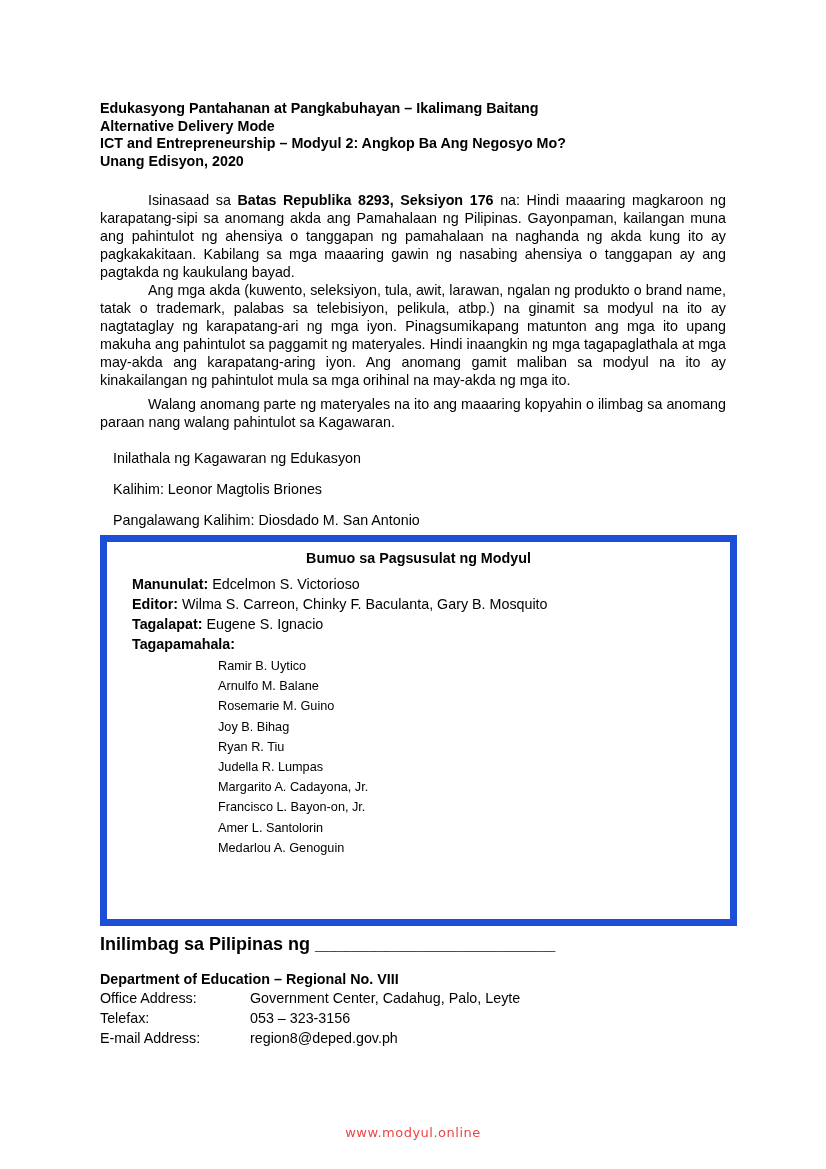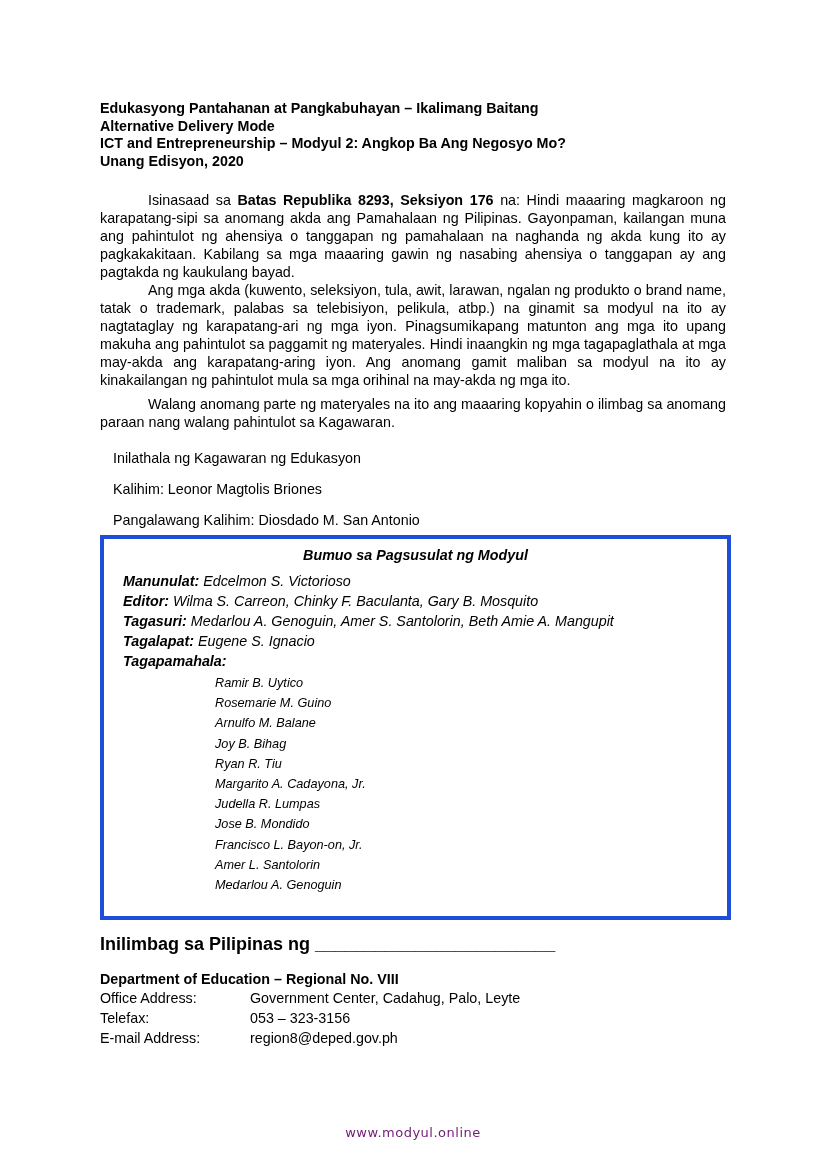--- a/index.html
+++ b/index.html
@@ -13,42 +13,41 @@
     font-size: 14.3px; line-height: 18px; text-align: justify; margin: 0;
     text-indent: 48px;
   }
   .p1 { margin-top: 21px; }
   .p2 { margin-top: 0; }
   .p3 { margin-top: 6px; }
   .pub { margin-top: 18px; font-size: 14.3px; line-height: 18px; }
   .pub div { margin: 13px; }
   .box {
     position: absolute; left: 100px; top: 535px; width: 623px; height: 377px;
-    border: 4px solid #1d4ed8;
-    font-style: italic;
+    border: 7px solid #1d4ed8;
   }
   .box-title {
     text-align: center; font-weight: bold; font-size: 14.3px; margin-top: 7px;
     line-height: 18px;
   }
-  .credits { margin-left: 19px; margin-top: 7px; font-size: 14.3px; line-height: 20px; }
+  .credits { margin-left: 25px; margin-top: 7px; font-size: 14.3px; line-height: 20px; }
   .credits b { font-weight: bold; }
   .mgr-list { margin-left: 111px; margin-top: 2px; font-size: 12.7px; line-height: 20.2px; }
   .printed {
     position: absolute; left: 100px; top: 934px; font-weight: bold; font-size: 18px;
   }
   .deped {
     position: absolute; left: 100px; top: 970px; font-size: 14.3px; line-height: 20px;
   }
   .deped .title { font-weight: bold; line-height: 18px; }
   .row { display: flex; }
   .row .lbl { width: 150px; }
   .watermark {
     position: absolute; left: 0; width: 826px; top: 1125px; text-align: center;
-    font-family: "DejaVu Sans", sans-serif; font-size: 13px; color: #701a75;
+    font-family: "DejaVu Sans", sans-serif; font-size: 13px; color: #ef4444;
     letter-spacing: 0.5px;
   }
 </style>
 </head>
 <body>
 
 <div class="page">
   <p class="hdr">Edukasyong Pantahanan at Pangkabuhayan – Ikalimang Baitang</p>
   <p class="hdr">Alternative Delivery Mode</p>
   <p class="hdr">ICT and Entrepreneurship – Modyul 2: Angkop Ba Ang Negosyo Mo?</p>
@@ -65,33 +64,31 @@
     <div>Kalihim: Leonor Magtolis Briones</div>
     <div>Pangalawang Kalihim: Diosdado M. San Antonio</div>
   </div>
 </div>
 
 <div class="box">
   <div class="box-title">Bumuo sa Pagsusulat ng Modyul</div>
   <div class="credits">
     <div><b>Manunulat:</b><span> Edcelmon S. Victorioso</span></div>
     <div><b>Editor:</b><span> Wilma S. Carreon, Chinky F. Baculanta, Gary B. Mosquito</span></div>
-    <div><b>Tagasuri:</b><span> Medarlou A. Genoguin, Amer S. Santolorin, Beth Amie A. Mangupit</span></div>
     <div><b>Tagalapat:</b><span> Eugene S. Ignacio</span></div>
     <div><b>Tagapamahala:</b></div>
   </div>
   <div class="mgr-list">
     <div>Ramir B. Uytico</div>
+    <div>Arnulfo M. Balane</div>
     <div>Rosemarie M. Guino</div>
-    <div>Arnulfo M. Balane</div>
     <div>Joy B. Bihag</div>
     <div>Ryan R. Tiu</div>
+    <div>Judella R. Lumpas</div>
     <div>Margarito A. Cadayona, Jr.</div>
-    <div>Judella R. Lumpas</div>
-    <div>Jose B. Mondido</div>
     <div>Francisco L. Bayon-on, Jr.</div>
     <div>Amer L. Santolorin</div>
     <div>Medarlou A. Genoguin</div>
   </div>
 </div>
 
 <div class="printed">Inilimbag sa Pilipinas ng ________________________</div>
 
 <div class="deped">
   <div class="title">Department of Education – Regional No. VIII</div>

